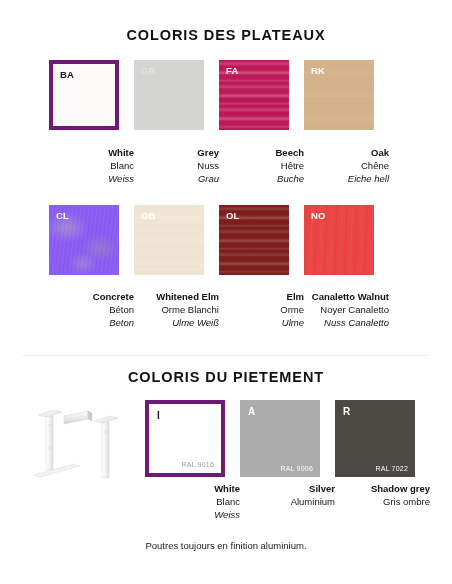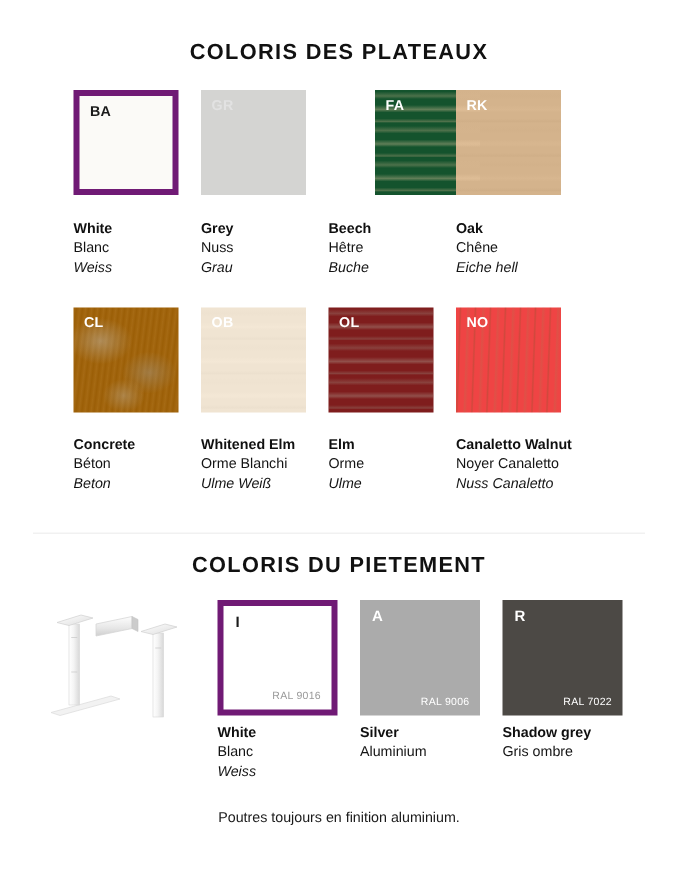--- a/index.html
+++ b/index.html
@@ -119,20 +119,21 @@
     position: absolute;
     display: flex;
   }
   #labels-1 { left: 49px; top: 146px; }
   #labels-2 { left: 49px; top: 290px; }
   #labels-3 { left: 145px; top: 482px; }
 
   .label-cell {
     width: 85px;
     line-height: 1.38;
+    text-align: right;
   }
   #labels-2 .label-cell { width: 85px; }
   #labels-3 .label-cell { width: 95px; }
 
   .label-cell.wide { width: 120px; }
 
   .name-en {
     font-size: 9.5px;
     font-weight: bold;
     color: #101010;
@@ -185,21 +186,21 @@
         <span class="chip-code dark">BA</span>
       </div>
     </div>
     <div class="swatch-cell">
       <div class="chip" id="chip-1" style="background: rgb(212, 212, 210);">
         <div class="grain"></div>
         <span class="chip-code faint">GR</span>
       </div>
     </div>
     <div class="swatch-cell">
-      <div class="chip" id="chip-2" style="background: #14532d; margin-left: 31px;">
+      <div class="chip" id="chip-2" style="background: #be185d;">
         <div class="grain" style="background: repeating-linear-gradient(0deg, rgba(0, 0, 0, 0) 0px, rgba(0, 0, 0, 0) 2px, rgba(215, 182, 143, 0.3) 3px, rgba(0, 0, 0, 0) 5px, rgba(0, 0, 0, 0) 9px, rgba(239, 206, 167, 0.35) 11px, rgba(0, 0, 0, 0) 14px, rgba(0, 0, 0, 0) 18px, rgba(223, 190, 151, 0.28) 20px, rgba(0, 0, 0, 0) 23px);"></div>
         <span class="chip-code light">FA</span>
       </div>
     </div>
     <div class="swatch-cell">
       <div class="chip" id="chip-3" style="background: rgb(212, 179, 140);">
         <div class="grain" style="background: repeating-linear-gradient(0deg, rgba(0, 0, 0, 0) 0px, rgba(0, 0, 0, 0) 2px, rgba(198, 165, 126, 0.3) 3px, rgba(0, 0, 0, 0) 5px, rgba(0, 0, 0, 0) 9px, rgba(222, 189, 150, 0.35) 11px, rgba(0, 0, 0, 0) 14px, rgba(0, 0, 0, 0) 18px, rgba(206, 173, 134, 0.28) 20px, rgba(0, 0, 0, 0) 23px);"></div>
         <span class="chip-code light">RK</span>
       </div>
     </div>
@@ -223,21 +224,21 @@
     </div>
     <div class="label-cell">
       <div class="name-en">Oak</div>
       <div class="name-fr">Chêne</div>
       <div class="name-de">Eiche hell</div>
     </div>
   </div>
 
   <div class="swatch-row" id="row-2">
     <div class="swatch-cell">
-      <div class="chip" id="chip-4" style="background: #a16207;">
+      <div class="chip" id="chip-4" style="background: #8b5cf6;">
         <div class="grain" style="background: radial-gradient(30px 22px at 26% 32%, rgba(193, 188, 179, 0.45), rgba(0, 0, 0, 0) 70%), radial-gradient(26px 20px at 72% 62%, rgba(163, 158, 149, 0.4), rgba(0, 0, 0, 0) 70%), radial-gradient(20px 16px at 48% 84%, rgba(193, 188, 179, 0.35), rgba(0, 0, 0, 0) 70%), repeating-linear-gradient(97deg, rgba(255, 255, 255, 0.05) 0px, rgba(0, 0, 0, 0.035) 2px, rgba(255, 255, 255, 0.04) 4px);"></div>
         <span class="chip-code light">CL</span>
       </div>
     </div>
     <div class="swatch-cell">
       <div class="chip" id="chip-5" style="background: rgb(240, 228, 210);">
         <div class="grain" style="background: repeating-linear-gradient(0deg, rgba(0, 0, 0, 0) 0px, rgba(0, 0, 0, 0) 2px, rgba(226, 214, 196, 0.3) 3px, rgba(0, 0, 0, 0) 5px, rgba(0, 0, 0, 0) 9px, rgba(250, 238, 220, 0.35) 11px, rgba(0, 0, 0, 0) 14px, rgba(0, 0, 0, 0) 18px, rgba(234, 222, 204, 0.28) 20px, rgba(0, 0, 0, 0) 23px);"></div>
         <span class="chip-code light">OB</span>
       </div>
     </div>

